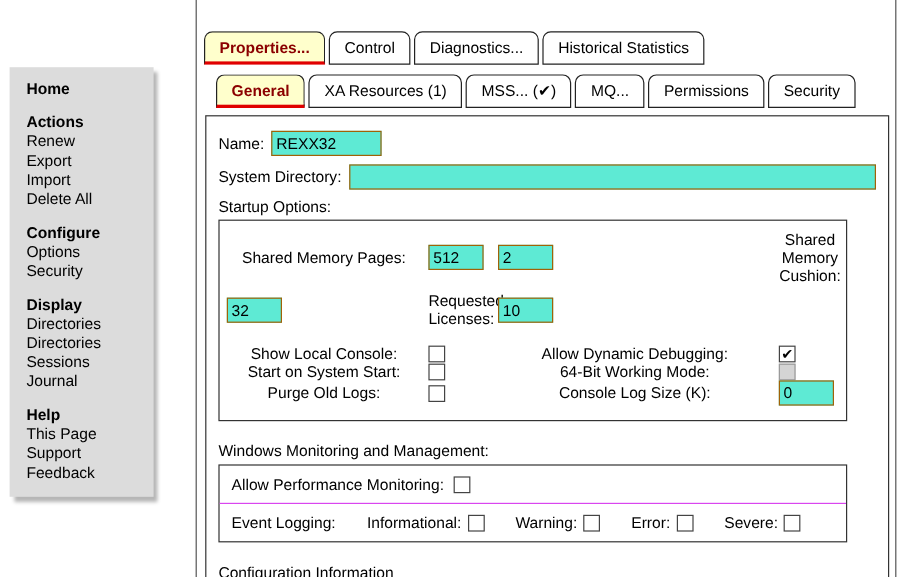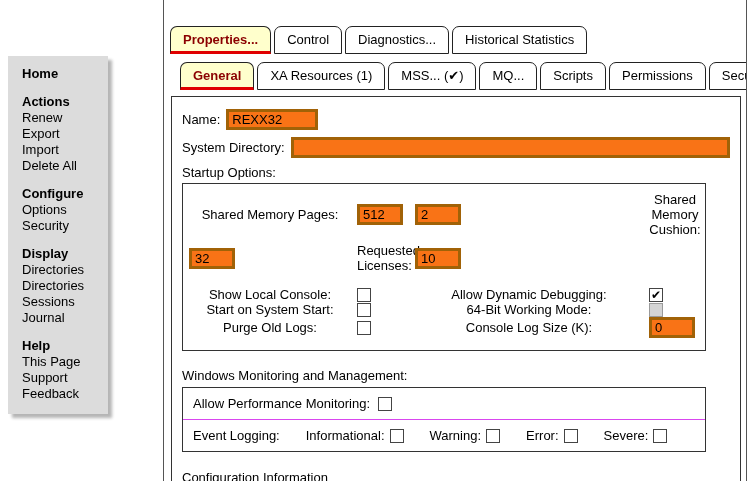--- a/index.html
+++ b/index.html
@@ -6,21 +6,21 @@
   html,body { margin:0; padding:0; background:#fff; }
   body { font-family:"Liberation Sans", sans-serif; font-size:13px; color:#000; }
   .page { position:relative; width:753px; height:481px; background:#fff; overflow:hidden; }
 
   
   .frame-line { position:absolute; top:0; width:1px; height:481px; background:#555; }
   .frame-line.left { left:163px; }
   .frame-line.right { left:746px; }
 
   
-  .sidebar { position:absolute; left:8px; top:56px; width:100px; background:#dcdcdc;
+  .sidebar { position:absolute; left:8px; top:56px; width:120px; background:#dcdcdc;
              box-shadow:4px 4px 3px #b5b5b5; padding:10px 6px 12px 14px; line-height:16px; }
   .sb-group { margin-bottom:12px; }
   .sb-group:last-child { margin-bottom:0; }
   .sb-head { font-weight:bold; }
   .sb-item { cursor:pointer; }
 
   
   .main { position:absolute; left:164px; top:0; width:582px; height:481px; overflow:hidden;margin-top:22px; }
 
   .tab-row { position:absolute; display:flex; gap:3px; white-space:nowrap; }
@@ -29,22 +29,22 @@
   .tab { border:1px solid #222; border-radius:7px 7px 0 0; background:#fff; padding:5px 12px 6px;
          font-size:13px; cursor:pointer; }
   .tab.active { background:#ffffcc; color:#8b0000; font-weight:bold;
                 border-bottom:3px solid #e00000; padding-bottom:3px; }
 
   .content { position:absolute; left:7px; top:74px; width:570px; height:407px;
              border:1px solid #333; padding:12px 10px; background:#fff; }
 
   .row { display:flex; align-items:center; margin-bottom:7px; }
   .lbl { margin-right:6px; }
-  input.text { border:3px solid #a16207; height:21px; font:13px "Liberation Sans", sans-serif;
-               padding:1px 3px; background:#f97316; }
+  input.text { border:1px solid #a16207; height:21px; font:13px "Liberation Sans", sans-serif;
+               padding:1px 3px; background:#5eead4; }
   .name-input { width:92px; }
   .sysdir-input { flex:1; }
 
   .section-lbl { margin:4px 0 3px; }
   .groupbox { border:1px solid #333; width:524px; padding:8px 6px 12px; }
 
   .grid { display:grid; grid-template-columns:162px 52px 228px 52px; column-gap:6px; align-items:center; }
   .grid-inputs { row-gap:6px; }
   .grid-checks { margin-top:14px; }
   .glabel { text-align:center; }
@@ -111,21 +111,20 @@
       <div class="tab">Control</div>
       <div class="tab">Diagnostics...</div>
       <div class="tab">Historical Statistics</div>
     </div>
 
     <div class="tab-row tab-row-2">
       <div class="tab active">General</div>
       <div class="tab">XA Resources (1)</div>
       <div class="tab">MSS... (✔)</div>
       <div class="tab">MQ...</div>
-      <div class="tab">Scripts</div>
       <div class="tab">Permissions</div>
       <div class="tab">Security</div>
     </div>
 
     <div class="content">
 
       <div class="row">
         <span class="lbl">Name:</span>
         <input type="text" class="text name-input" value="REXX32" style="">
       </div>

